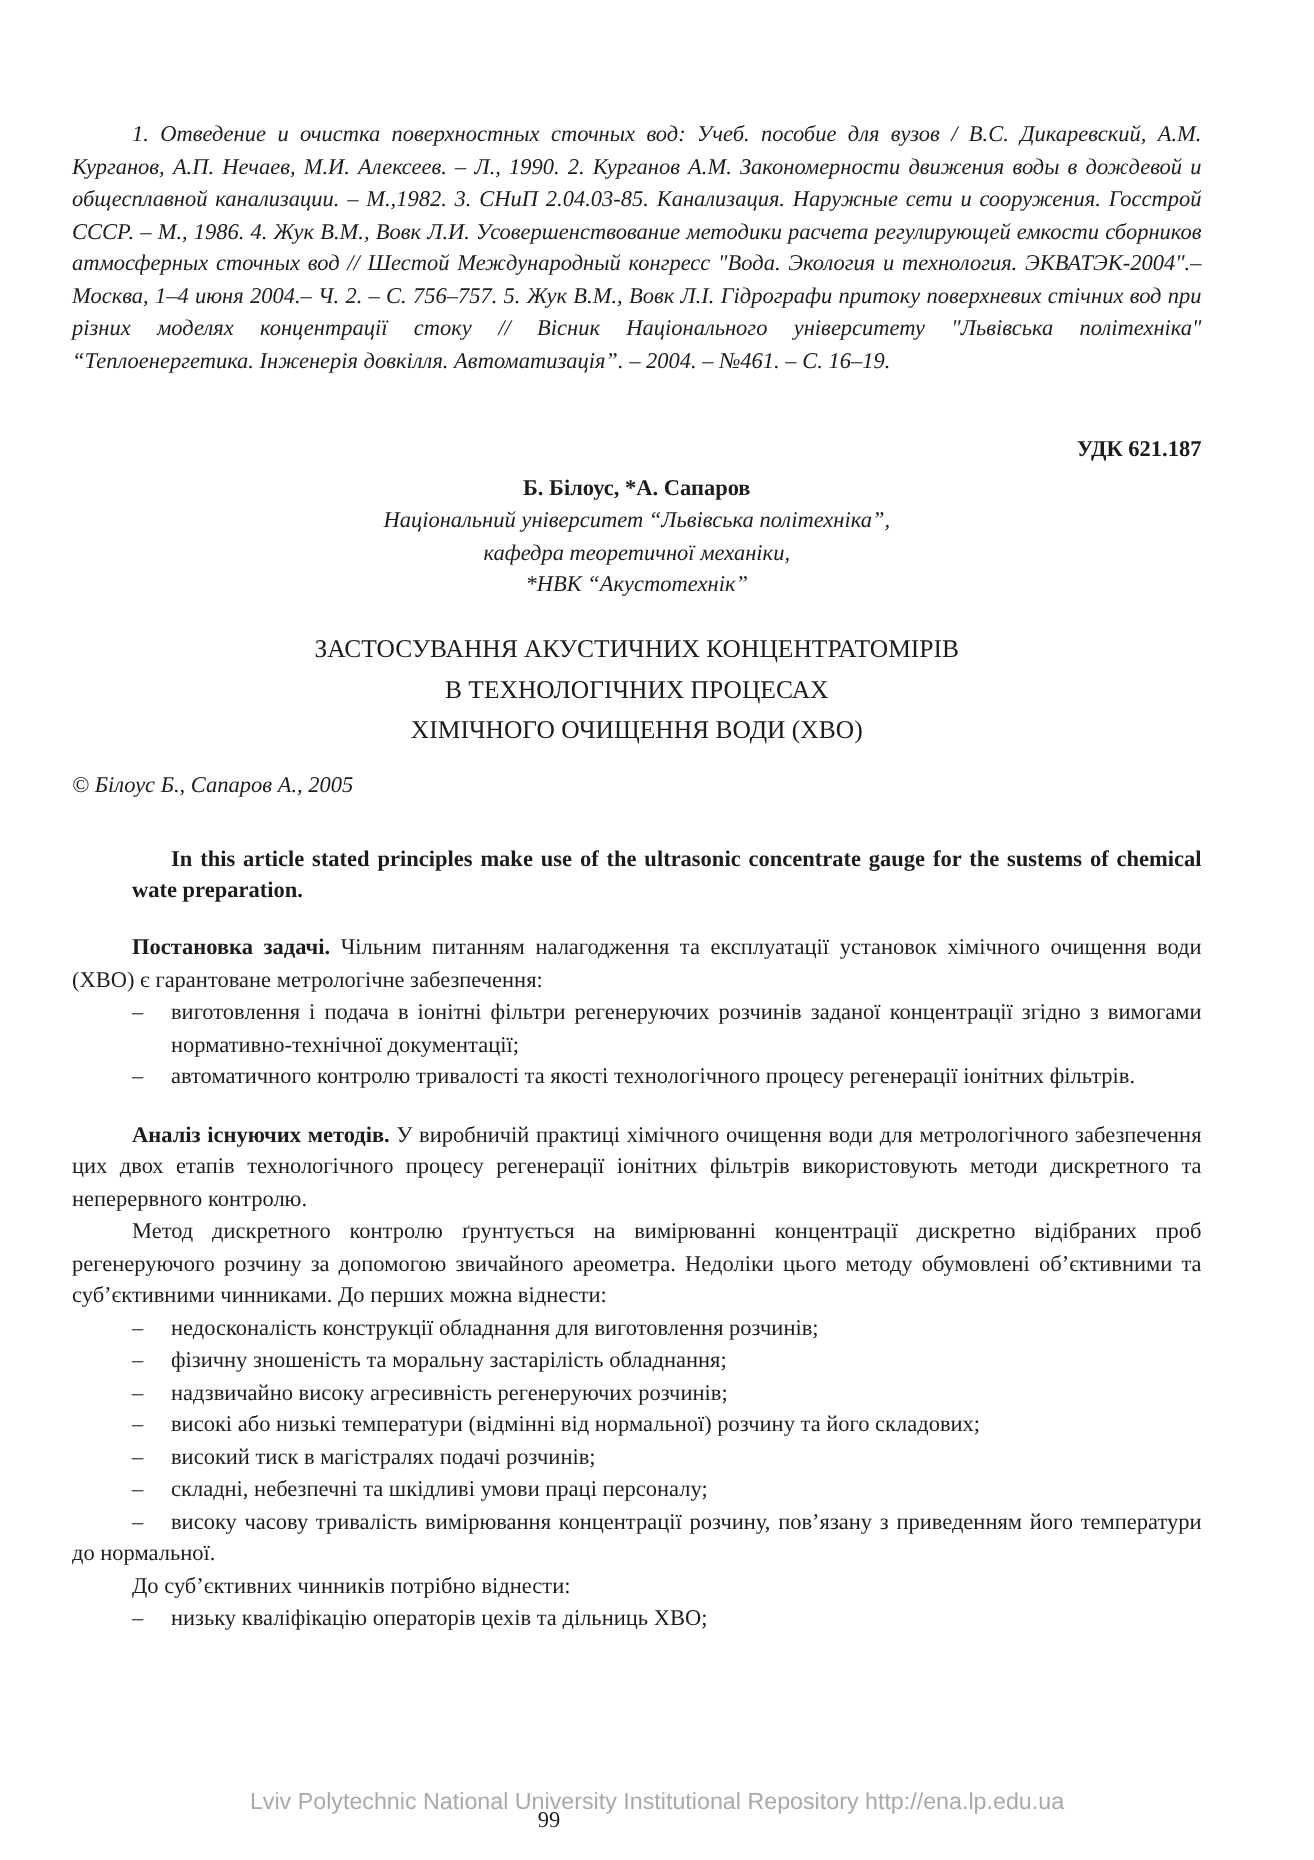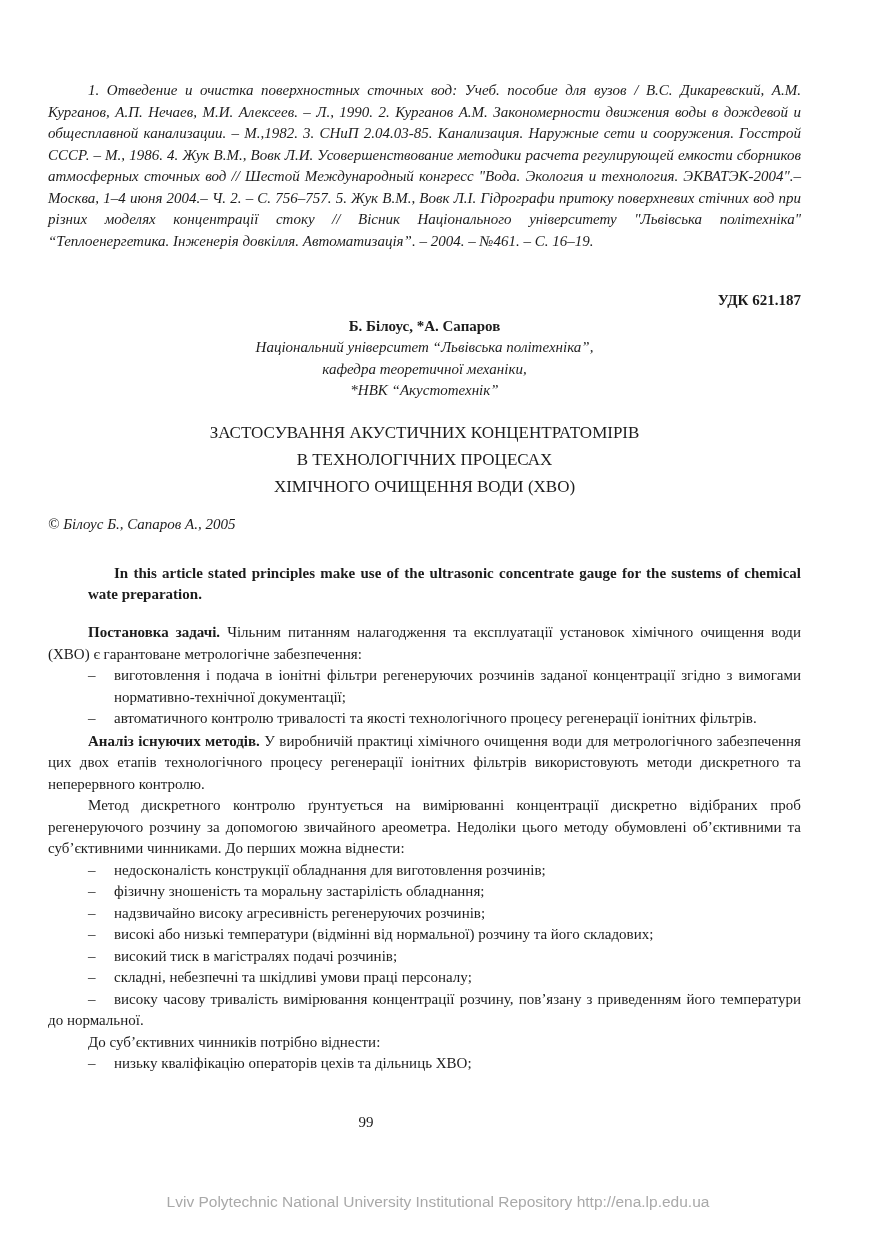--- a/index.html
+++ b/index.html
@@ -44,40 +44,40 @@
     line-height: 21px;
   }
 
   .para {
     margin: 0;
     text-align: justify;
     text-indent: 40px;
     line-height: 21.5px;
   }
   .p-first { margin-top: 17px; }
-  .p-section { margin-top: 1px; }
+  .p-section { margin-top: 17px; }
   .lead { font-weight: bold; }
 
   .li {
     text-align: justify;
     line-height: 21.5px;
     padding-left: 66px;
     text-indent: -26px;
   }
   .li-flat {
     text-align: justify;
     line-height: 21.5px;
     text-indent: 40px;
   }
   .dash { display: inline-block; width: 26px; text-indent: 0; }
 
   .pageno {
     position: absolute;
     left: 0;
-    top: 1112px;
+    top: 1204px;
     width: 732px;
     text-align: center;
     line-height: 21.5px;
   }
   .footer {
     position: absolute;
     left: 0;
     top: 1193px;
     width: 876px;
     text-align: center;

